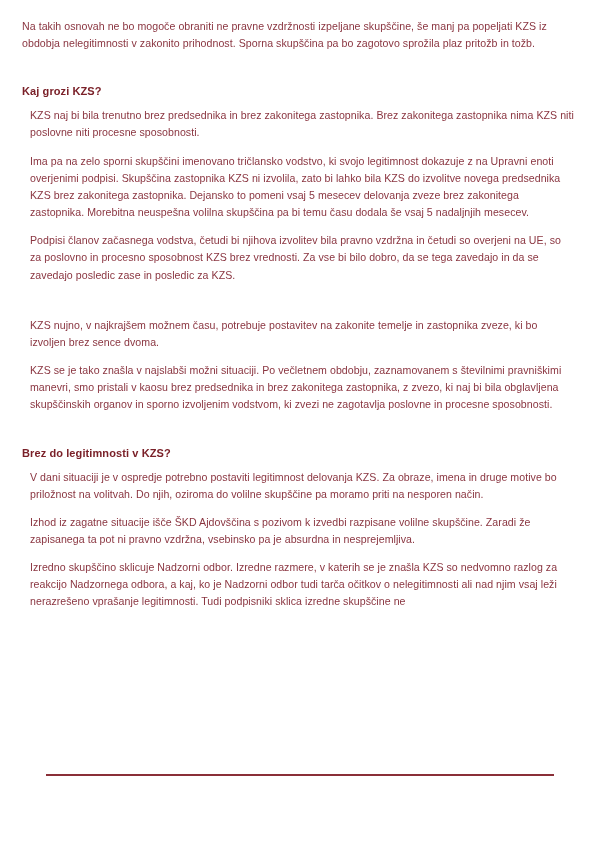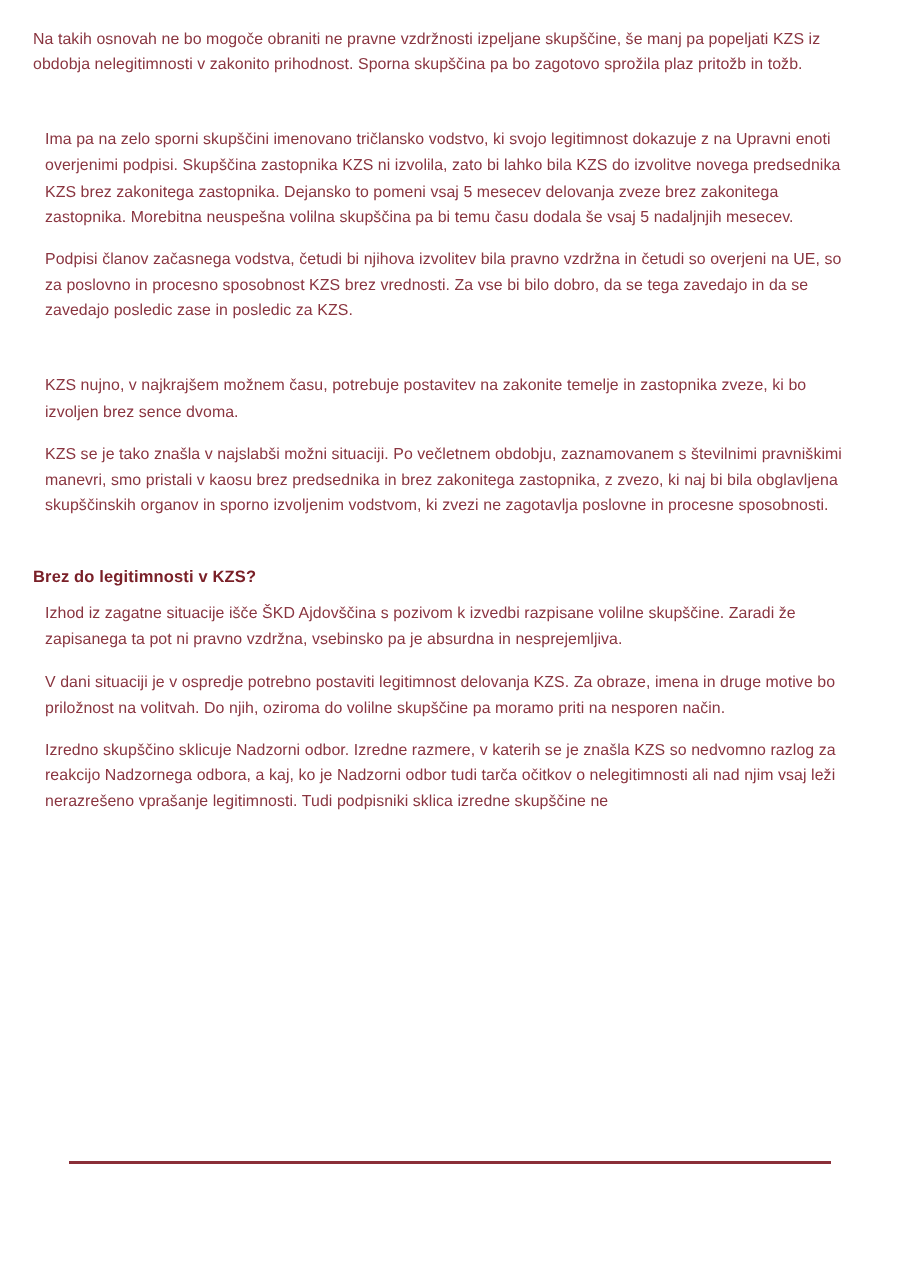--- a/index.html
+++ b/index.html
@@ -60,34 +60,36 @@
 
 <div class="page">
 
   <div class="block">
     <p class="para first">Na takih osnovah ne bo mogoče obraniti ne pravne vzdržnosti izpeljane skupščine, še manj pa popeljati KZS iz obdobja nelegitimnosti v zakonito prihodnost. Sporna skupščina pa bo zagotovo sprožila plaz pritožb in tožb.</p>
   </div>
 
   <div class="gap-lg"></div>
 
   <div class="block">
+    <h2 class="heading">Kaj grozi KZS?</h2>
+    <p class="para indent">KZS naj bi bila trenutno brez predsednika in brez zakonitega zastopnika. Brez zakonitega zastopnika nima KZS niti poslovne niti procesne sposobnosti.</p>
     <p class="para indent">Ima pa na zelo sporni skupščini imenovano tričlansko vodstvo, ki svojo legitimnost dokazuje z na Upravni enoti overjenimi podpisi. Skupščina zastopnika KZS ni izvolila, zato bi lahko bila KZS do izvolitve novega predsednika KZS brez zakonitega zastopnika. Dejansko to pomeni vsaj 5 mesecev delovanja zveze brez zakonitega zastopnika. Morebitna neuspešna volilna skupščina pa bi temu času dodala še vsaj 5 nadaljnjih mesecev.</p>
     <p class="para indent">Podpisi članov začasnega vodstva, četudi bi njihova izvolitev bila pravno vzdržna in četudi so overjeni na UE, so za poslovno in procesno sposobnost KZS brez vrednosti. Za vse bi bilo dobro, da se tega zavedajo in da se zavedajo posledic zase in posledic za KZS.</p>
   </div>
 
   <div class="gap-lg"></div>
 
   <div class="block">
     <p class="para indent">KZS nujno, v najkrajšem možnem času, potrebuje postavitev na zakonite temelje in zastopnika zveze, ki bo izvoljen brez sence dvoma.</p>
     <p class="para indent">KZS se je tako znašla v najslabši možni situaciji. Po večletnem obdobju, zaznamovanem s številnimi pravniškimi manevri, smo pristali v kaosu brez predsednika in brez zakonitega zastopnika, z zvezo, ki naj bi bila obglavljena skupščinskih organov in sporno izvoljenim vodstvom, ki zvezi ne zagotavlja poslovne in procesne sposobnosti.</p>
   </div>
 
   <div class="gap-lg"></div>
 
   <div class="block">
     <h2 class="heading">Brez do legitimnosti v KZS?</h2>
+    <p class="para indent">V dani situaciji je v ospredje potrebno postaviti legitimnost delovanja KZS. Za obraze, imena in druge motive bo priložnost na volitvah. Do njih, oziroma do volilne skupščine pa moramo priti na nesporen način.</p>
     <p class="para indent">Izhod iz zagatne situacije išče ŠKD Ajdovščina s pozivom k izvedbi razpisane volilne skupščine. Zaradi že zapisanega ta pot ni pravno vzdržna, vsebinsko pa je absurdna in nesprejemljiva.</p>
-    <p class="para indent">V dani situaciji je v ospredje potrebno postaviti legitimnost delovanja KZS. Za obraze, imena in druge motive bo priložnost na volitvah. Do njih, oziroma do volilne skupščine pa moramo priti na nesporen način.</p>
     <p class="para indent">Izredno skupščino sklicuje Nadzorni odbor. Izredne razmere, v katerih se je znašla KZS so nedvomno razlog za reakcijo Nadzornega odbora, a kaj, ko je Nadzorni odbor tudi tarča očitkov o nelegitimnosti ali nad njim vsaj leži nerazrešeno vprašanje legitimnosti. Tudi podpisniki sklica izredne skupščine ne</p>
   </div>
 
   <div class="rule"></div>
 </div>
 
 </body></html>

